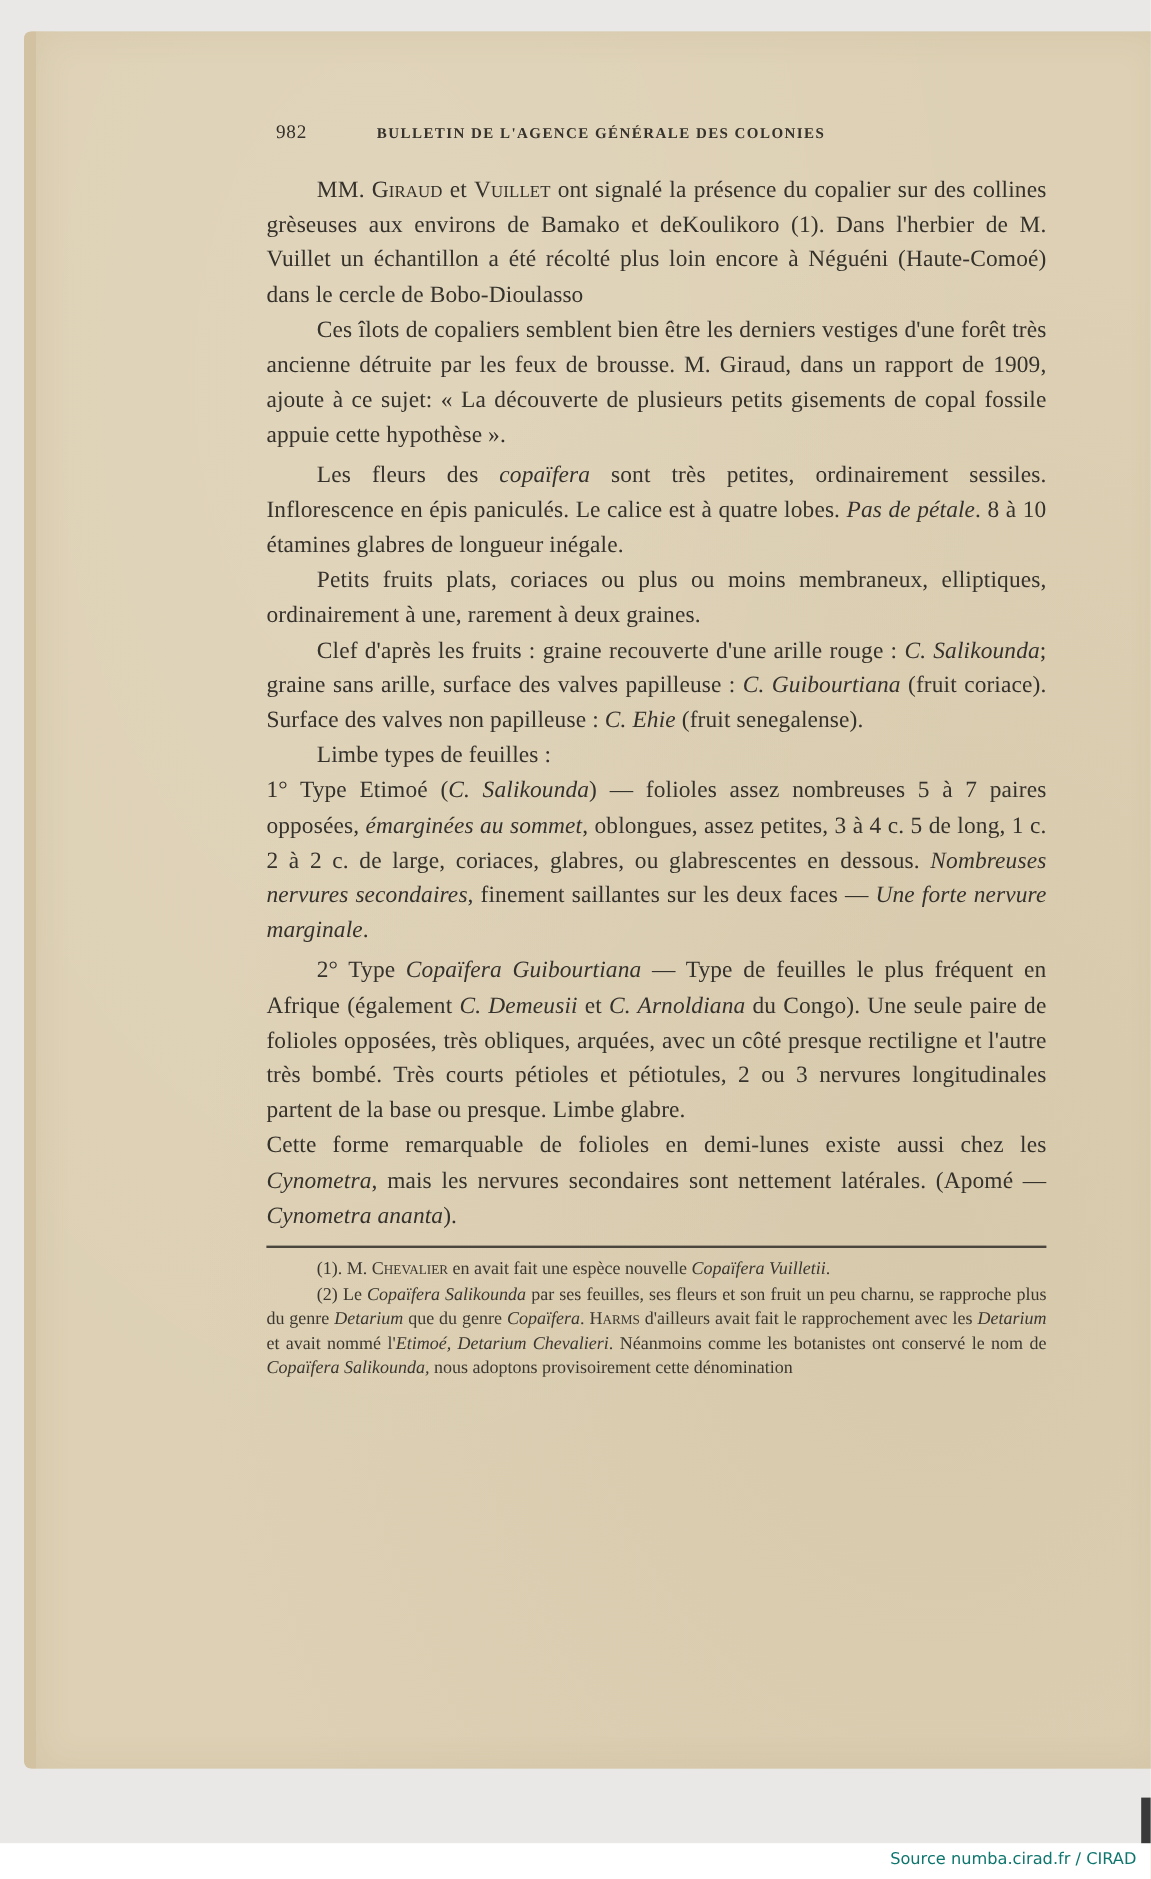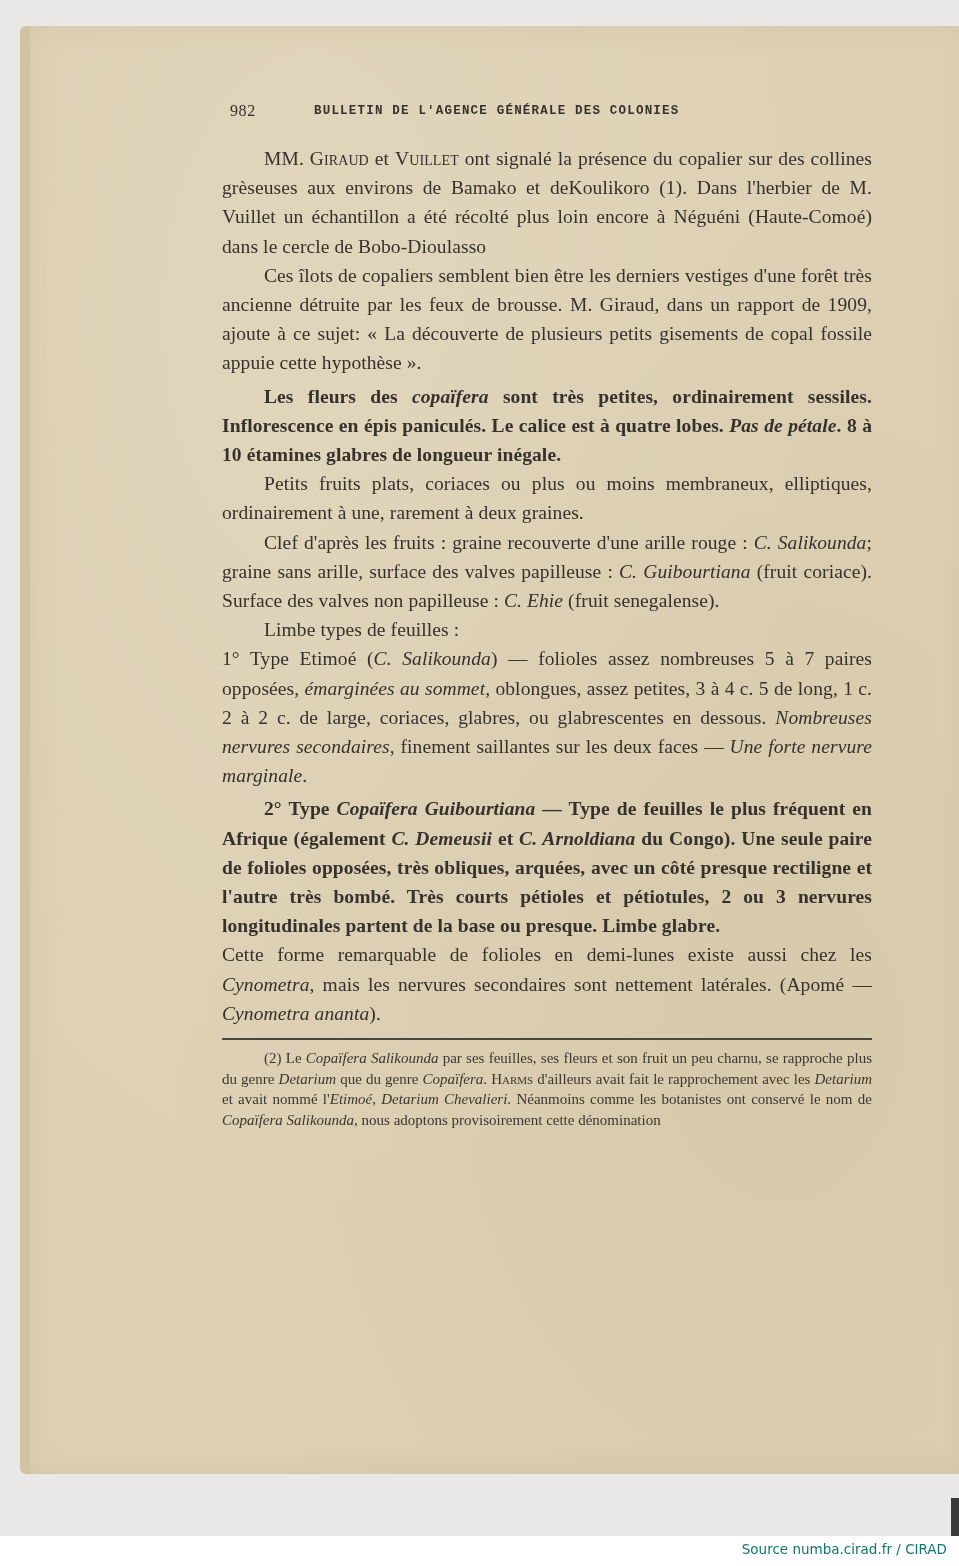--- a/index.html
+++ b/index.html
@@ -32,29 +32,29 @@
     color: #35312b;
   }
   .running-head {
     position: relative; height: 24px; margin-bottom: 22px;
     font-size: 14px; letter-spacing: 0.6px;
   }
   .page-number { position: absolute; left: 8px; top: 4px; font-size: 16px; text-align: right; }
   .header-title {
     position: absolute; left: 92px; top: 6px; font-size: 12.5px;
     font-weight: bold; letter-spacing: 1.2px; text-transform: uppercase;
-    font-family: Liberation Mono, monospace;
+    font-family: Liberation Serif, serif;
   }
   .body-text {
     font-size: 19.5px; line-height: 29.2px; text-align: justify;
     letter-spacing: 0.1px;
   }
   .body-text p { margin: 0; }
   .indent { text-indent: 42px; }
-  .gap { margin-top: 4px !important; font-weight: bold; }
+  .gap { margin-top: 4px !important; }
   .sc { font-variant: small-caps; margin-top: 15px; }
   em { font-style: italic; }
   .footnote-rule {
     border: 0; border-top: 2px solid #4a453d; margin: 10px 0 8px 0;
   }
   .footnotes {
     font-size: 15px; line-height: 20.5px; text-align: justify;
     color: #3b372f;
   }
   .footnotes p { margin: 0; text-indent: 42px; }
@@ -93,17 +93,18 @@
 
 
     <p class="indent gap"><span>2° Type </span><em>Copaïfera Guibourtiana</em><span> — Type de feuilles le plus fréquent en Afrique (également </span><em>C. Demeusii</em><span> et </span><em>C. Arnoldiana</em><span> du Congo). Une seule paire de folioles opposées, très obliques, arquées, avec un côté presque rectiligne et l'autre très bombé. Très courts pétioles et pétiotules, 2 ou 3 nervures longitudinales partent de la base ou presque. Limbe glabre.</span></p>
 
     <p><span>Cette forme remarquable de folioles en demi-lunes existe aussi chez les </span><em>Cynometra</em><span>, mais les nervures secondaires sont nettement latérales. (Apomé — </span><em>Cynometra ananta</em><span>).</span></p>
   </div>
 
   <hr class="footnote-rule">
 
   <div class="footnotes">
+    <p><span>(1). M. </span><span class="sc">Chevalier</span><span> en avait fait une espèce nouvelle </span><em>Copaïfera Vuilletii</em><span>.</span></p>
     <p><span>(2) Le </span><em>Copaïfera Salikounda</em><span> par ses feuilles, ses fleurs et son fruit un peu charnu, se rapproche plus du genre </span><em>Detarium</em><span> que du genre </span><em>Copaïfera</em><span>. </span><span class="sc">Harms</span><span> d'ailleurs avait fait le rapprochement avec les </span><em>Detarium</em><span> et avait nommé l'</span><em>Etimoé, Detarium Chevalieri</em><span>. Néanmoins comme les botanistes ont conservé le nom de </span><em>Copaïfera Salikounda,</em><span> nous adoptons provisoirement cette dénomination</span></p>
   </div>
 </div>
 
 <div class="source-caption">Source numba.cirad.fr / CIRAD</div>
 
 </body></html>

